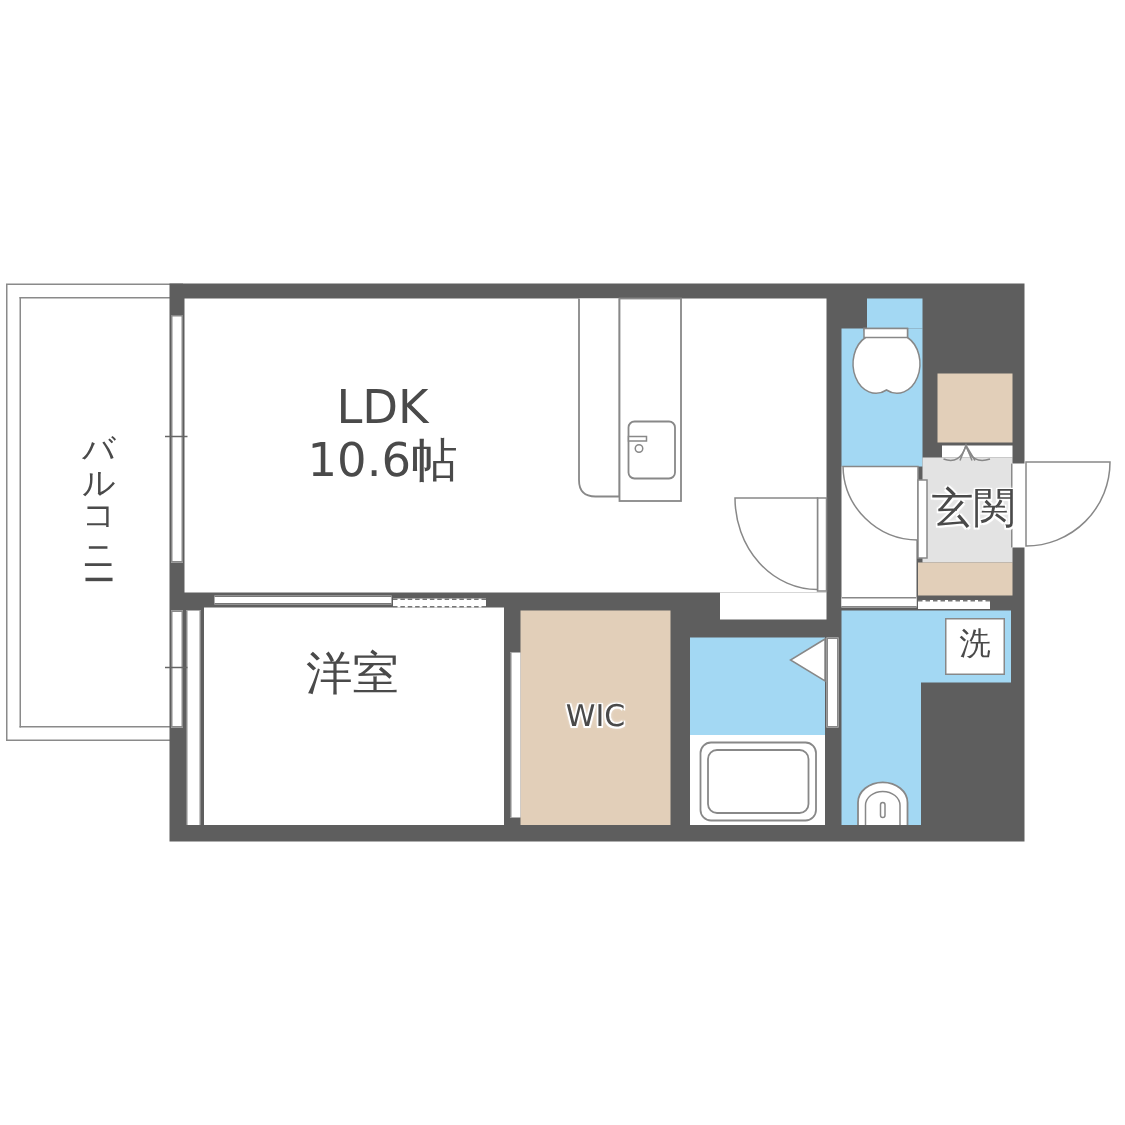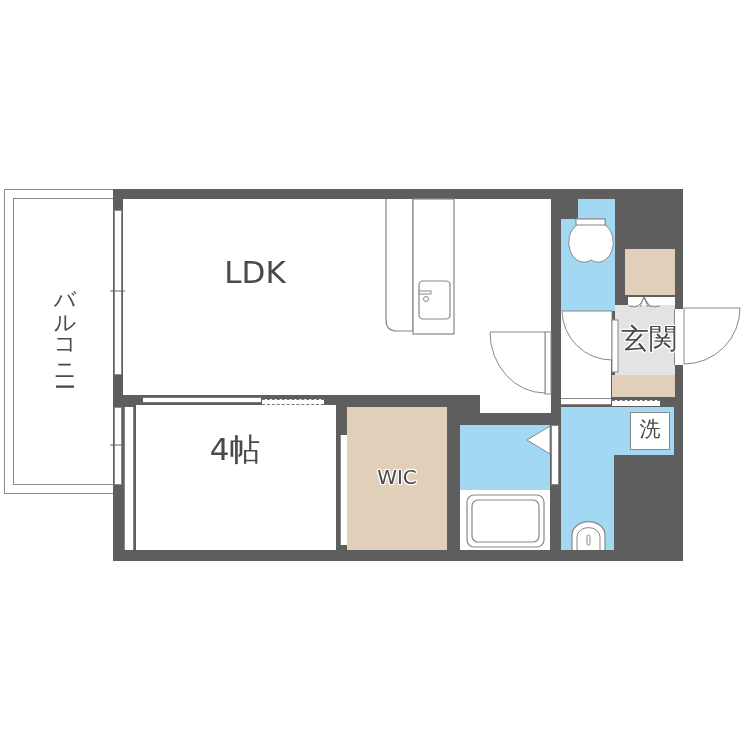--- a/index.html
+++ b/index.html
@@ -97,21 +97,22 @@
 
   <line x1="110" y1="291" x2="125" y2="291" stroke="#666" stroke-width="1"></line>
   <line x1="110" y1="445" x2="125" y2="445" stroke="#666" stroke-width="1"></line>
 </svg>
 
 <div class="abs" style="left:630px;top:412px;width:40px;height:38px;background:#fff;border:1px solid #888;box-sizing:border-box;"></div>
 <div class="label" style="left:630px;top:418px;width:40px;font-size:21px;">洗</div>
 
 <div class="label" style="left:180px;top:255px;width:150px;font-size:31px;">
   <div>LDK</div>
+  <div>10.6帖</div>
 </div>
 
 <div class="label" style="left:165px;top:432px;width:140px;font-size:31px;">
-  <div>4帖</div>
+  <div>洋室</div>
 </div>
 
 <div class="label halo" style="left:357px;top:466px;width:80px;font-size:20px;">WIC</div>
 
 <div class="label halo" style="left:618px;top:323px;width:62px;font-size:28px;">玄関</div>
 
 </body></html>

